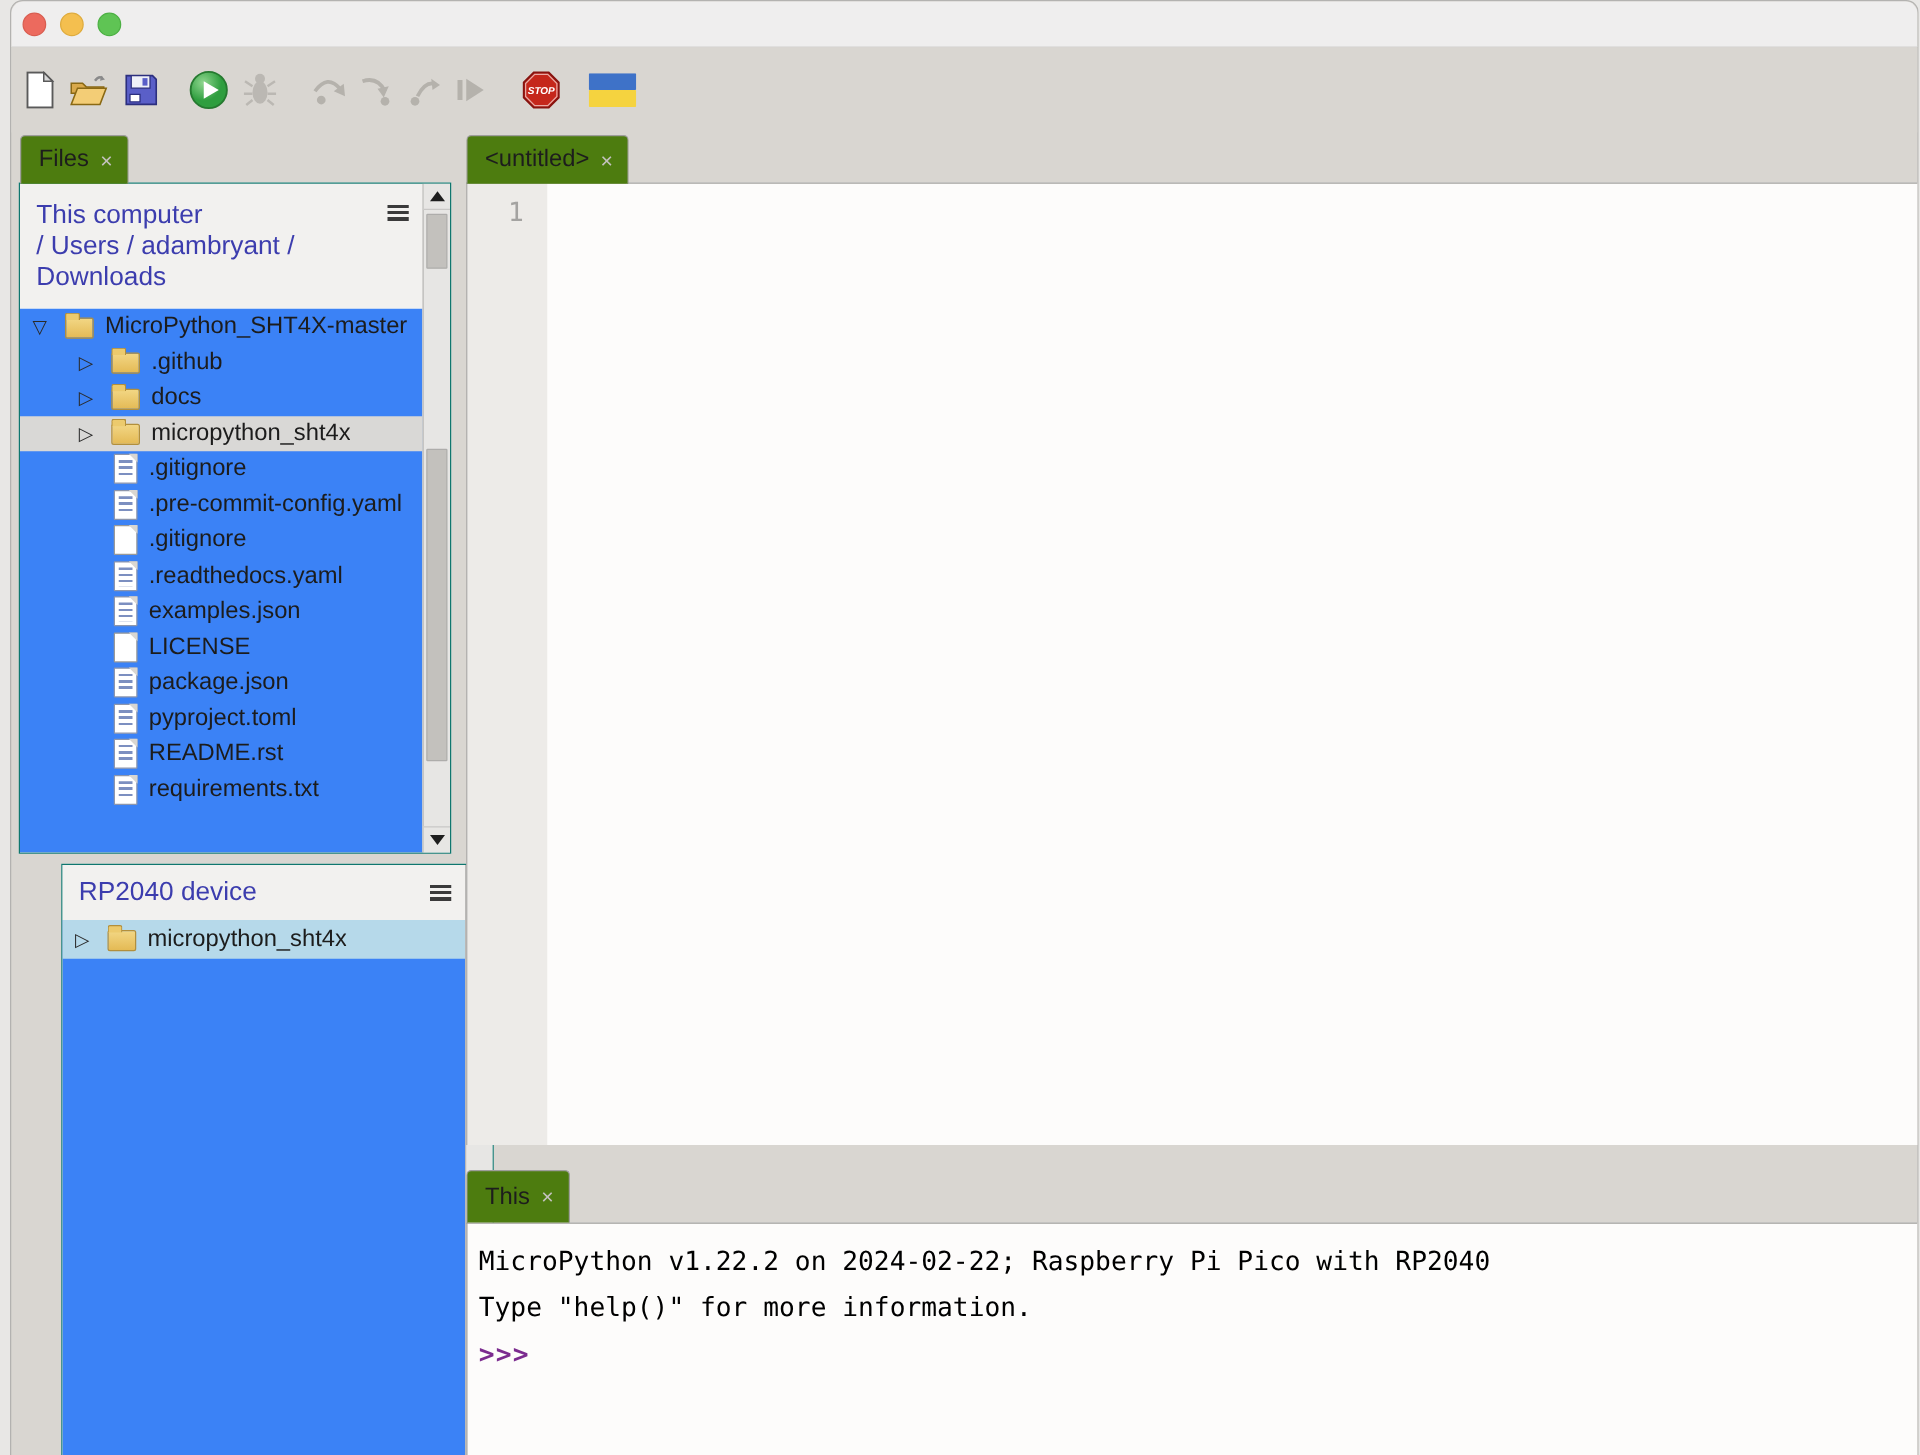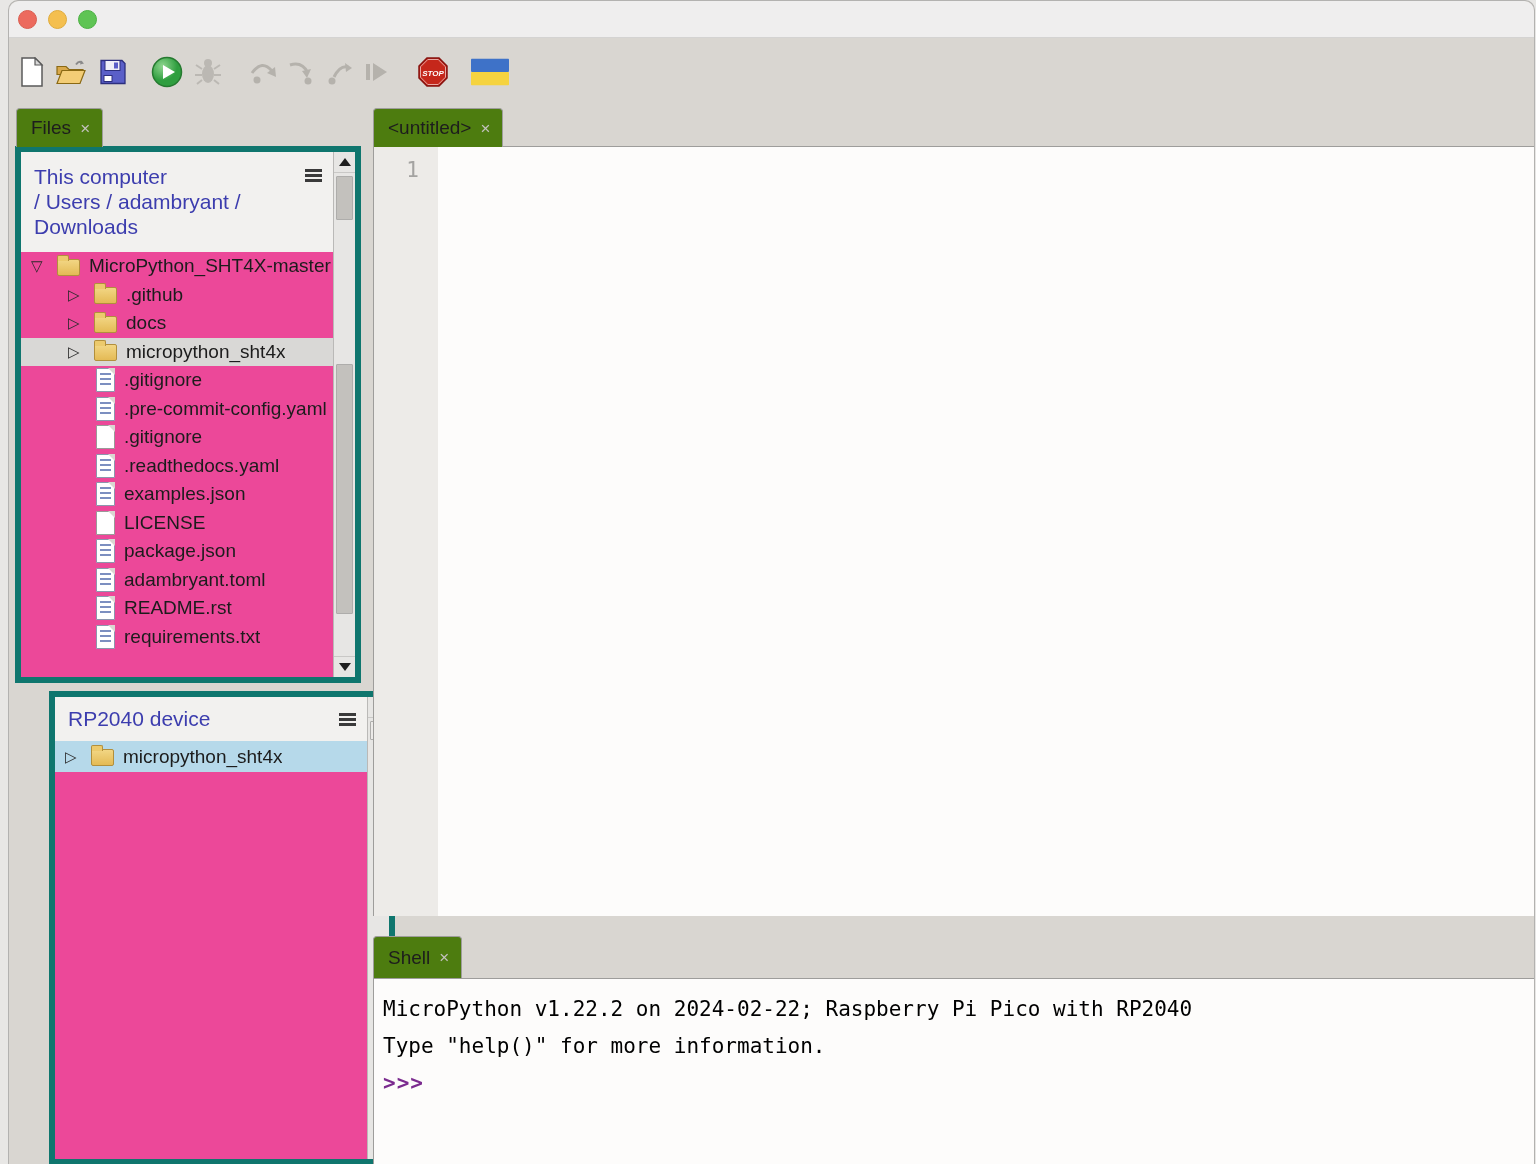--- a/index.html
+++ b/index.html
@@ -26,36 +26,36 @@
 
   
   .tab { position:absolute; height:39px; background:#4d7c0f;
          border:1px solid #9e9d9b; border-bottom:none; border-radius:4px 4px 0 0;
          display:flex; align-items:center; padding:0 12px 0 14px;
          font-size:19px; color:#1d1d1d; z-index:3; }
   .tab-close { margin-left:9px; font-size:17px; color:#c4c2bf; line-height:1; }
   .tab-close::before { content:"×"; }
 
   
-  .panel { position:absolute; background:#fdfdfc; border:6px solid #0f766e; overflow:hidden; }
+  .panel { position:absolute; background:#fdfdfc; border:1px solid #0f766e; overflow:hidden; }
   .panel-header { background:#f2f1ef; position:relative; }
   .burger { position:absolute; width:17px; height:13px; cursor:pointer;
             background:linear-gradient(#3a3a3a 0 2.5px, transparent 2.5px 5px,
                        #3a3a3a 5px 7.5px, transparent 7.5px 10px, #3a3a3a 10px 12.5px, transparent 12.5px); }
 
   
   .files-panel  { left:6px;  top:145px; width:346px; height:537px; }
   .device-panel { left:6px;  top:690px; width:346px; height:474px;margin-left:34px; }
   .path-header { padding:12px 34px 10px 13px; font-size:21px; line-height:25px;
                  color:#3c3dae; height:100px; }
   .device-header { height:44px; font-size:21px; color:#3c3dae;
                    display:flex; align-items:center; padding-left:13px; }
 
   
-  .tree { position:absolute; left:0; right:22px; top:100px; bottom:0; background:#ec4899; }
+  .tree { position:absolute; left:0; right:22px; top:100px; bottom:0; background:#3b82f6; }
   .device-panel .tree { top:44px; }
   .trow { height:28.5px; display:flex; align-items:center; white-space:nowrap;
           overflow:hidden; font-size:19px; color:#1c1c1c; cursor:default; }
   .trow.d0 { padding-left:10px; }
   .trow.d1 { padding-left:47px; }
   .trow.file-d1 { padding-left:73px; }
   .trow.sel-gray { background:#d9d8d6; }
   .trow.sel-blue { background:#b6d9ea; height:31px; }
   .tw { width:26px; font-size:15px; color:#2a2a2a; flex:none; }
   .tw.right::before { content:"▷"; }
@@ -287,21 +287,21 @@
       <div class="trow file-d1">
         <span class="i-file"></span>
         <span class="tlabel">LICENSE</span>
       </div>
       <div class="trow file-d1">
         <span class="i-doc"></span>
         <span class="tlabel">package.json</span>
       </div>
       <div class="trow file-d1">
         <span class="i-doc"></span>
-        <span class="tlabel">adambryant.toml</span>
+        <span class="tlabel">pyproject.toml</span>
       </div>
       <div class="trow file-d1">
         <span class="i-doc"></span>
         <span class="tlabel">README.rst</span>
       </div>
       <div class="trow file-d1">
         <span class="i-doc"></span>
         <span class="tlabel">requirements.txt</span>
       </div>
     </div>
@@ -344,21 +344,21 @@
   </div>
 
   <div class="editor-panel">
     <div class="gutter">
       <div class="lineno">1</div>
     </div>
     <div class="editor-area"></div>
   </div>
 
   <div class="tab" style="left:364px; top:935px; height:42px;">
-    <span>Shell</span>
+    <span>This</span>
     <span class="tab-close"></span>
   </div>
 
   <div class="shell-panel">
     <div class="shell-out">
       <div class="shell-line">MicroPython v1.22.2 on 2024-02-22; Raspberry Pi Pico with RP2040</div>
       <div class="shell-line">Type "help()" for more information.</div>
       <div class="shell-line prompt">&gt;&gt;&gt;</div>
     </div>
   </div>

